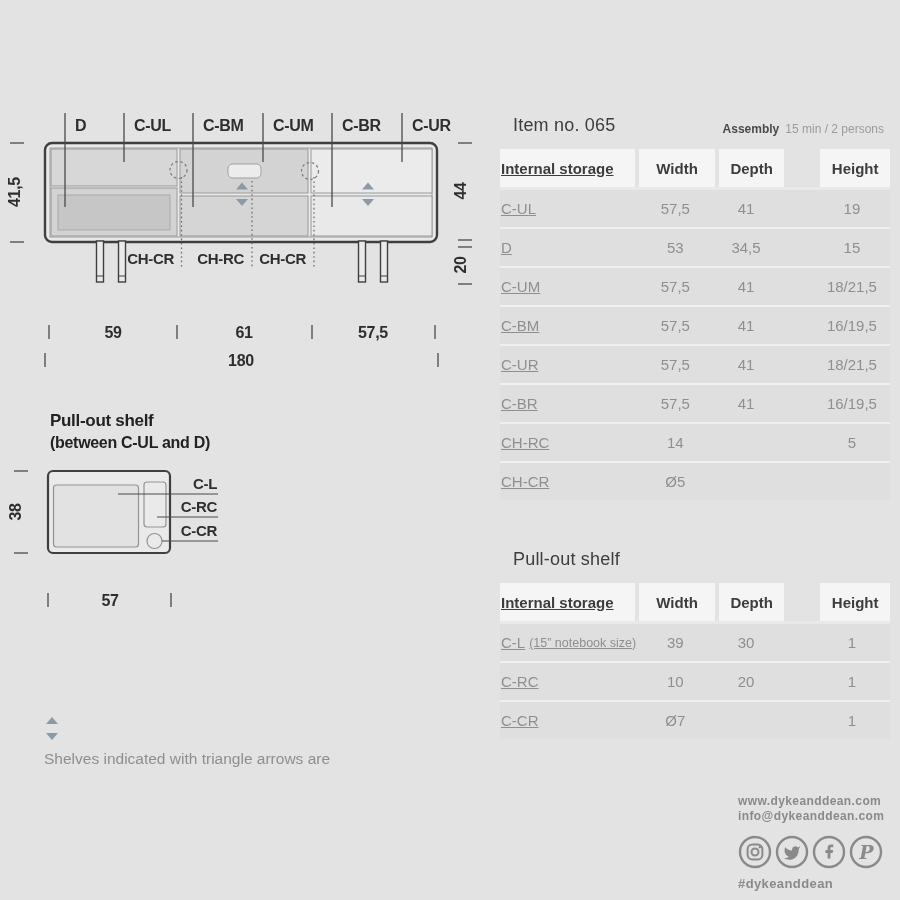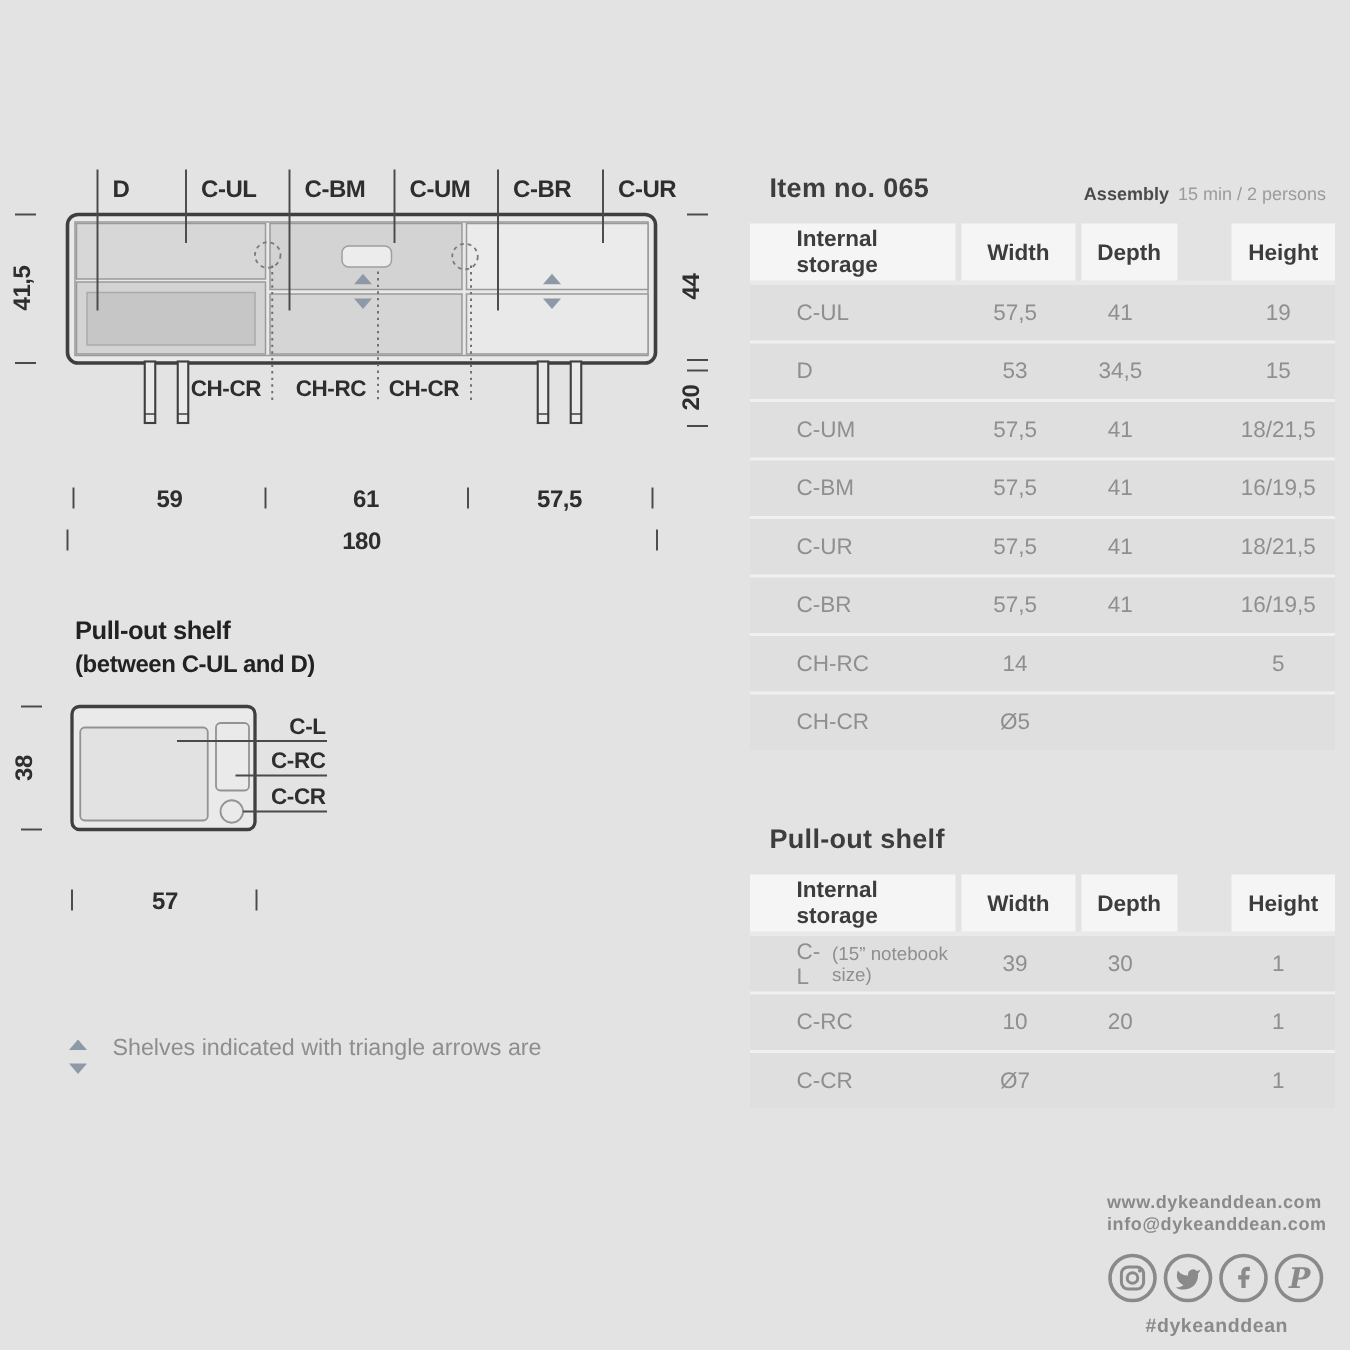--- a/index.html
+++ b/index.html
@@ -9,45 +9,45 @@
   .lbl{font-size:16px;font-weight:700;fill:#2e2e2e;letter-spacing:-0.3px;}
   .chlbl{font-size:15px;font-weight:700;fill:#2e2e2e;letter-spacing:-0.3px;}
   .dim{font-size:16px;font-weight:700;fill:#2e2e2e;letter-spacing:-0.3px;}
   .shelf-title{font-size:17px;font-weight:700;fill:#222;letter-spacing:-0.3px;}
   .shelf-sub{font-size:16px;font-weight:700;fill:#222;letter-spacing:-0.3px;}
 
   
   .panel{position:absolute;left:500px;width:390px;}
   .panel-title-row{display:flex;justify-content:space-between;align-items:flex-end;
                    padding:0 6px 0 13px;margin-bottom:13px;}
-  .panel-title{font-size:18px;font-weight:700;color:#3d3d3d;letter-spacing:0.2px;}
+  .panel-title{font-size:18px;font-weight:400;color:#3d3d3d;letter-spacing:0.2px;}
   .assembly{font-size:12px;color:#9b9b9b;}
   .assembly b{color:#4a4a4a;font-weight:700;margin-right:6px;}
   .thead{display:flex;gap:4px;height:38px;}
   .thead .cell{background:#f5f5f5;color:#3d3d3d;font-weight:700;font-size:15px;
                display:flex;align-items:center;justify-content:center;}
   .tbody .row{display:flex;height:37px;background:#dfdfdf;border-top:2px solid #f0f0f0;}
   .tbody .row:first-child{border-top:3px solid #e9e9e9;}
   .tbody .cell{color:#8f8f8f;font-size:15px;display:flex;align-items:center;justify-content:center;}
-  .c-name{width:153px;justify-content:flex-start !important;padding-left:31px;box-sizing:border-box;}
+  .c-name{width:153px;justify-content:flex-start !important;padding-left:1px;box-sizing:border-box;text-decoration:underline;}
   .c-w{width:86px;} .c-d{width:74px;} .c-h{width:79px;margin-left:32px;}
   .tbody .c-w{width:76px;} .tbody .c-d{width:78px;} .tbody .c-h{width:83px;}
   .name-note{font-size:12.5px;margin-left:4px;color:#8f8f8f;}
 
   
-  #note{position:absolute;left:44px;top:688px;display:flex;}
+  #note{position:absolute;left:44px;top:712px;display:flex;flex-direction:column;}
   #note .tri-col{width:16px;margin-right:15px;padding-top:4px;}
   #note .txt{font-size:15.5px;line-height:22px;color:#8e8e8e;}
 
   
   #footer{position:absolute;left:738px;top:794px;}
   .site{font-size:12px;font-weight:700;color:#8a8a8a;letter-spacing:0.4px;line-height:15px;}
   #social{display:flex;gap:3px;margin-top:11px;}
   #social .sicon{width:34px;height:34px;cursor:pointer;}
-  .hashtag{font-size:13px;font-weight:700;color:#8a8a8a;letter-spacing:0.4px;margin-top:7px;text-align:center;}
+  .hashtag{font-size:13px;font-weight:700;color:#8a8a8a;letter-spacing:0.4px;margin-top:7px;}
 </style>
 </head>
 <body>
 
 <div id="page">
 
   <svg style="position:absolute;left:0;top:100px;" width="480" height="290" viewBox="0 100 480 290">
 
     <rect x="45" y="143" width="392" height="99" rx="7" fill="#e9e9e9" stroke="#3f3f3f" stroke-width="2.4"></rect>
     <rect x="50" y="148" width="382" height="89" fill="none" stroke="#9a9a9a" stroke-width="1"></rect>

